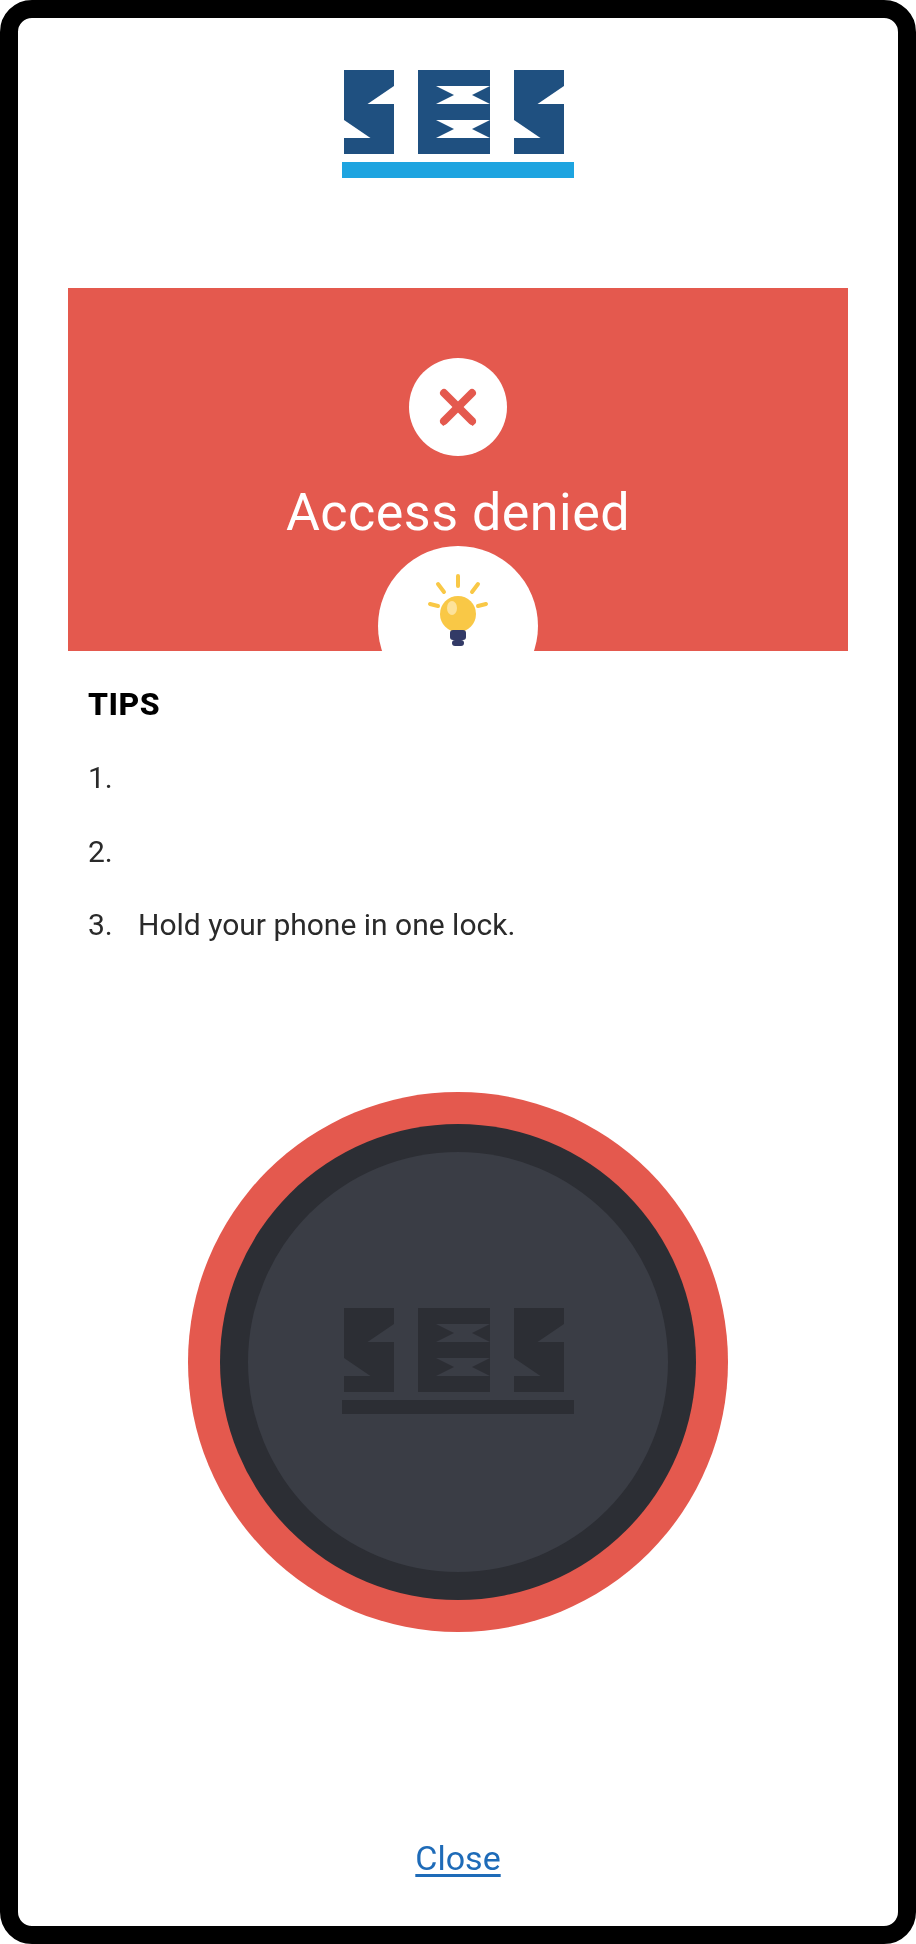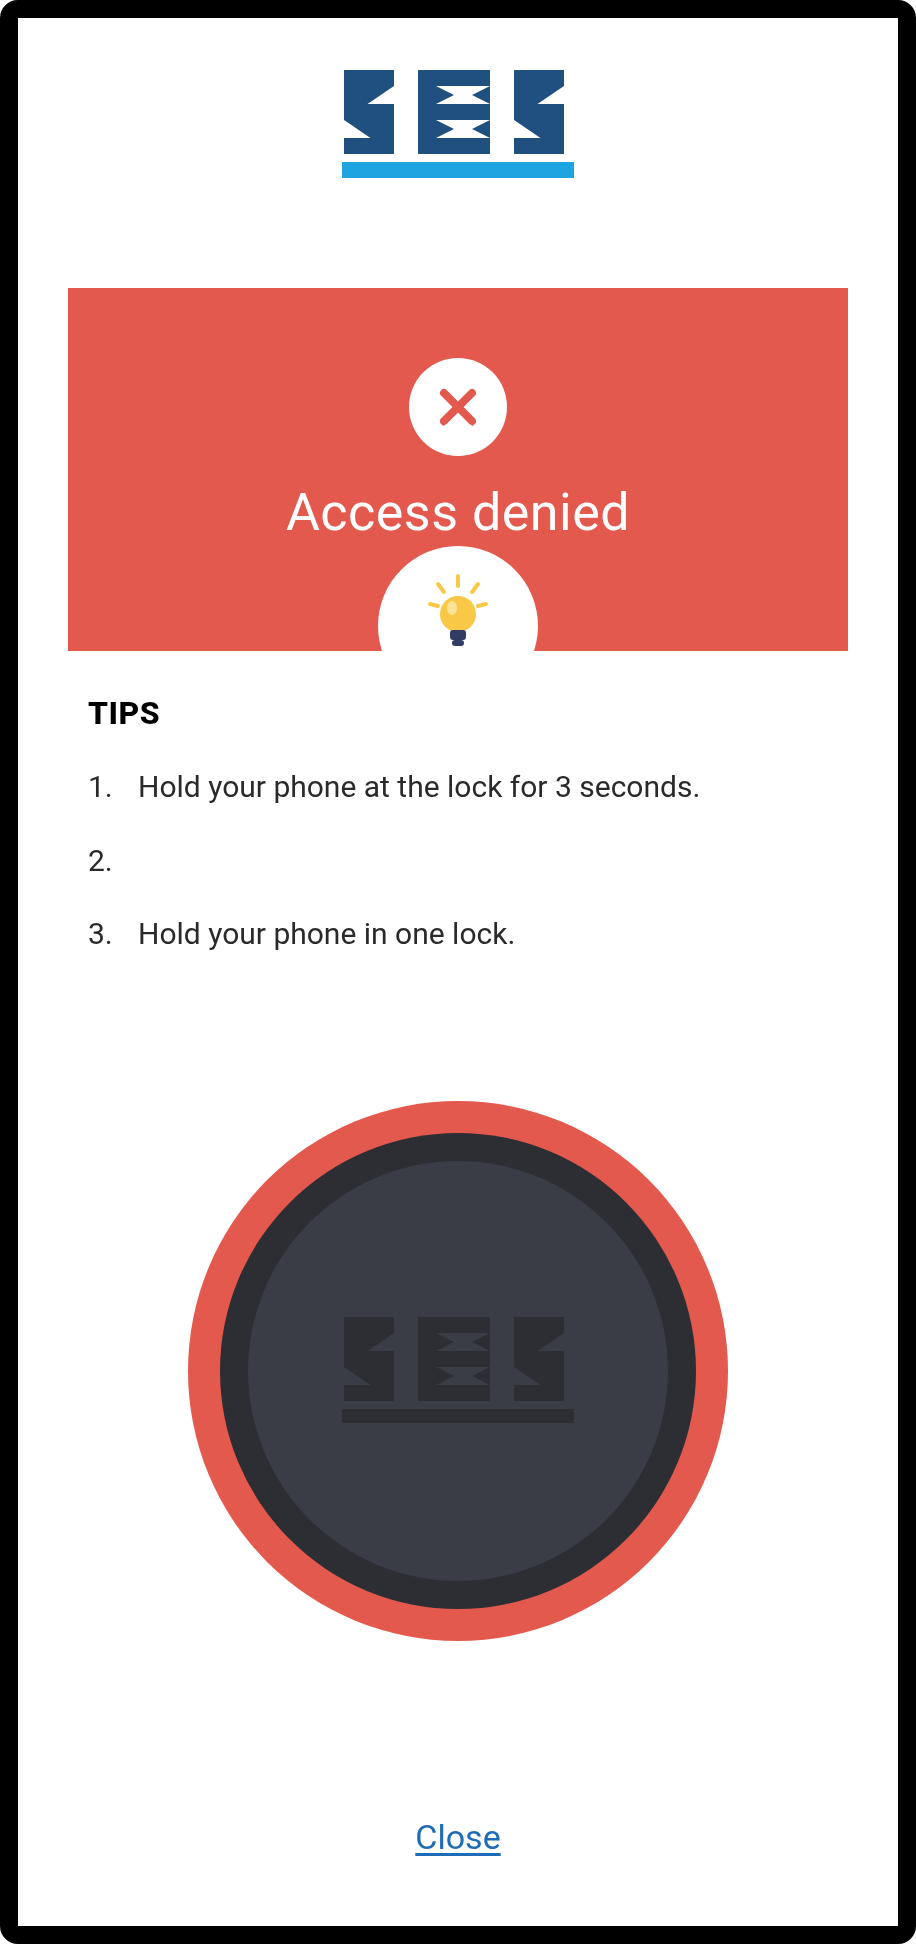--- a/index.html
+++ b/index.html
@@ -22,21 +22,21 @@
     margin:0;
     background:#fff;
     font-family:-apple-system,BlinkMacSystemFont,"Segoe UI",Roboto,Helvetica,Arial,sans-serif;
     display:flex;
     justify-content:center;
   }
   .device{
     width:916px;
     height:1944px;
     border:18px solid #000;
-    border-radius:18px;
+    border-radius:32px;
     background:#fff;
     position:relative;
     overflow:hidden;
   }
   
   .logo-wrap{
     display:flex;
     justify-content:center;
     padding-top:52px;
   }
@@ -69,21 +69,21 @@
     transform:translateX(-50%);
     width:160px;height:160px;border-radius:50%;
     background:#fff;
     display:flex;align-items:flex-start;justify-content:center;
     padding-top:28px;
   }
   .bulb-svg{width:64px;height:78px;display:block;}
 
   
   .tips{
-    margin:43px 70px 0 70px;
+    margin:34px 70px 0 70px;
   }
   .tips-head{
     font-size:32px;
     font-weight:800;
     letter-spacing:.5px;
     color:var(--ink);
     margin-bottom:18px;
   }
   .tip-row{
     display:flex;
@@ -98,21 +98,21 @@
   
   .disc-wrap{
     display:flex;justify-content:center;
     margin-top:120px;
   }
   .disc-svg{display:block;}
 
   
   .close-wrap{
     position:absolute;
-    bottom:68px;left:0;right:0;
+    bottom:47px;left:0;right:0;
     text-align:center;
   }
   .close-link{
     font-size:34px;
     color:var(--link);
     text-decoration:underline;
     text-underline-offset:4px;
     background:none;border:none;cursor:pointer;
     font-family:inherit;
   }
@@ -186,21 +186,20 @@
         <rect x="24" y="56" width="16" height="10" rx="3" fill="#323a66"></rect>
         <rect x="26" y="66" width="12" height="6" rx="3" fill="#323a66"></rect>
       </svg>
     </div>
   </div>
 
   <div class="tips">
     <div class="tips-head">TIPS</div>
     <div class="tip-row">
       <div class="tip-num">1.</div>
-      <div>Hold your phone at the lock for 3 seconds.</div>
     </div>
     <div class="tip-row">
       <div class="tip-num">2.</div>
     </div>
     <div class="tip-row">
       <div class="tip-num">3.</div>
       <div>Hold your phone in one lock.</div>
     </div>
   </div>
 

